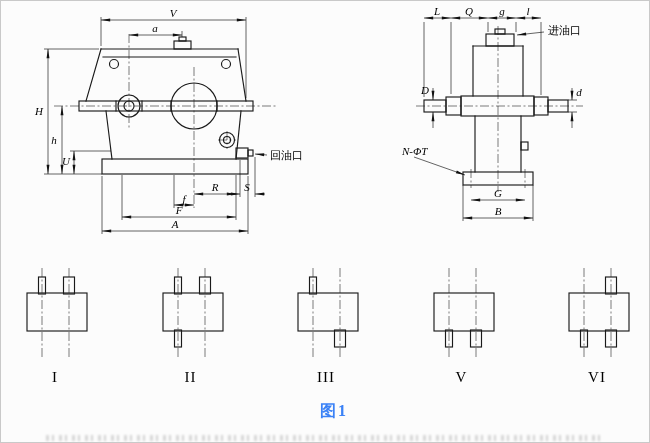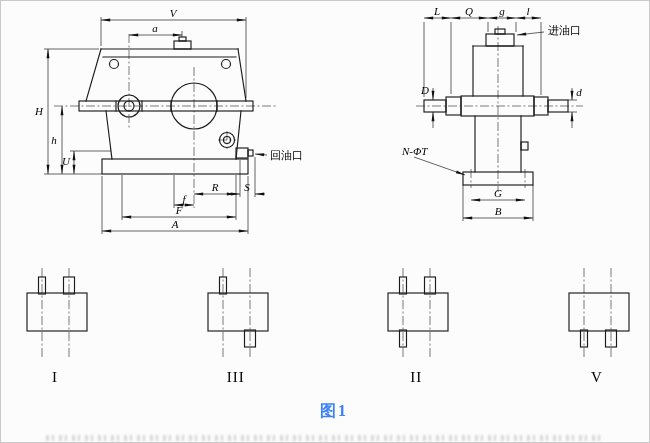--- a/index.html
+++ b/index.html
@@ -204,49 +204,61 @@
         <rect class="ol" x="56.5" y="69" width="11" height="17" fill="#fcfcfc" style="display: none;"></rect>
         <line class="cl" x1="35" y1="7" x2="35" y2="97"></line>
           <line class="cl" x1="62" y1="7" x2="62" y2="97"></line>
       </svg>
       <div class="vlabel">I</div>
     </div>
     <div class="variant">
       <svg width="100" height="105" viewBox="0 0 100 105">
         <rect class="ol" x="20" y="32" width="60" height="38"></rect>
         <rect class="ol" x="31.5" y="16" width="7" height="17" fill="#fcfcfc"></rect>
+        <rect class="ol" x="56.5" y="16" width="11" height="17" fill="#fcfcfc"></rect>
+        <rect class="ol" x="31.5" y="69" width="7" height="17" fill="#fcfcfc"></rect>
+        <rect class="ol" x="56.5" y="69" width="11" height="17" fill="#fcfcfc" style="display: none;"></rect>
+        <line class="cl" x1="35" y1="7" x2="35" y2="97"></line>
+          <line class="cl" x1="62" y1="7" x2="62" y2="97"></line>
+      </svg>
+      <div class="vlabel">II</div>
+    </div>
+    <div class="variant">
+      <svg width="100" height="105" viewBox="0 0 100 105">
+        <rect class="ol" x="20" y="32" width="60" height="38"></rect>
+        <rect class="ol" x="31.5" y="16" width="7" height="17" fill="#fcfcfc"></rect>
         <rect class="ol" x="56.5" y="16" width="11" height="17" fill="#fcfcfc" style="display: none;"></rect>
         <rect class="ol" x="31.5" y="69" width="7" height="17" fill="#fcfcfc" style="display: none;"></rect>
         <rect class="ol" x="56.5" y="69" width="11" height="17" fill="#fcfcfc"></rect>
         <line class="cl" x1="35" y1="7" x2="35" y2="97"></line>
           <line class="cl" x1="62" y1="7" x2="62" y2="97"></line>
       </svg>
       <div class="vlabel">III</div>
-    </div>
-    <div class="variant">
-      <svg width="100" height="105" viewBox="0 0 100 105">
-        <rect class="ol" x="20" y="32" width="60" height="38"></rect>
-        <rect class="ol" x="31.5" y="16" width="7" height="17" fill="#fcfcfc"></rect>
-        <rect class="ol" x="56.5" y="16" width="11" height="17" fill="#fcfcfc"></rect>
-        <rect class="ol" x="31.5" y="69" width="7" height="17" fill="#fcfcfc"></rect>
-        <rect class="ol" x="56.5" y="69" width="11" height="17" fill="#fcfcfc" style="display: none;"></rect>
-        <line class="cl" x1="35" y1="7" x2="35" y2="97"></line>
-          <line class="cl" x1="62" y1="7" x2="62" y2="97"></line>
-      </svg>
-      <div class="vlabel">II</div>
     </div>
     <div class="variant">
       <svg width="100" height="105" viewBox="0 0 100 105">
         <rect class="ol" x="20" y="32" width="60" height="38"></rect>
         <rect class="ol" x="31.5" y="16" width="7" height="17" fill="#fcfcfc" style="display: none;"></rect>
         <rect class="ol" x="56.5" y="16" width="11" height="17" fill="#fcfcfc" style="display: none;"></rect>
         <rect class="ol" x="31.5" y="69" width="7" height="17" fill="#fcfcfc"></rect>
         <rect class="ol" x="56.5" y="69" width="11" height="17" fill="#fcfcfc"></rect>
         <line class="cl" x1="35" y1="7" x2="35" y2="97"></line>
           <line class="cl" x1="62" y1="7" x2="62" y2="97"></line>
       </svg>
       <div class="vlabel">V</div>
     </div>
+    <div class="variant">
+      <svg width="100" height="105" viewBox="0 0 100 105">
+        <rect class="ol" x="20" y="32" width="60" height="38"></rect>
+        <rect class="ol" x="31.5" y="16" width="7" height="17" fill="#fcfcfc" style="display: none;"></rect>
+        <rect class="ol" x="56.5" y="16" width="11" height="17" fill="#fcfcfc"></rect>
+        <rect class="ol" x="31.5" y="69" width="7" height="17" fill="#fcfcfc"></rect>
+        <rect class="ol" x="56.5" y="69" width="11" height="17" fill="#fcfcfc"></rect>
+        <line class="cl" x1="35" y1="7" x2="35" y2="97"></line>
+          <line class="cl" x1="62" y1="7" x2="62" y2="97"></line>
+      </svg>
+      <div class="vlabel">VI</div>
+    </div>
   </div>
 
   <div class="caption">图1</div>
   <div class="scan-blur"></div>
 </div>
 
 </body></html>

